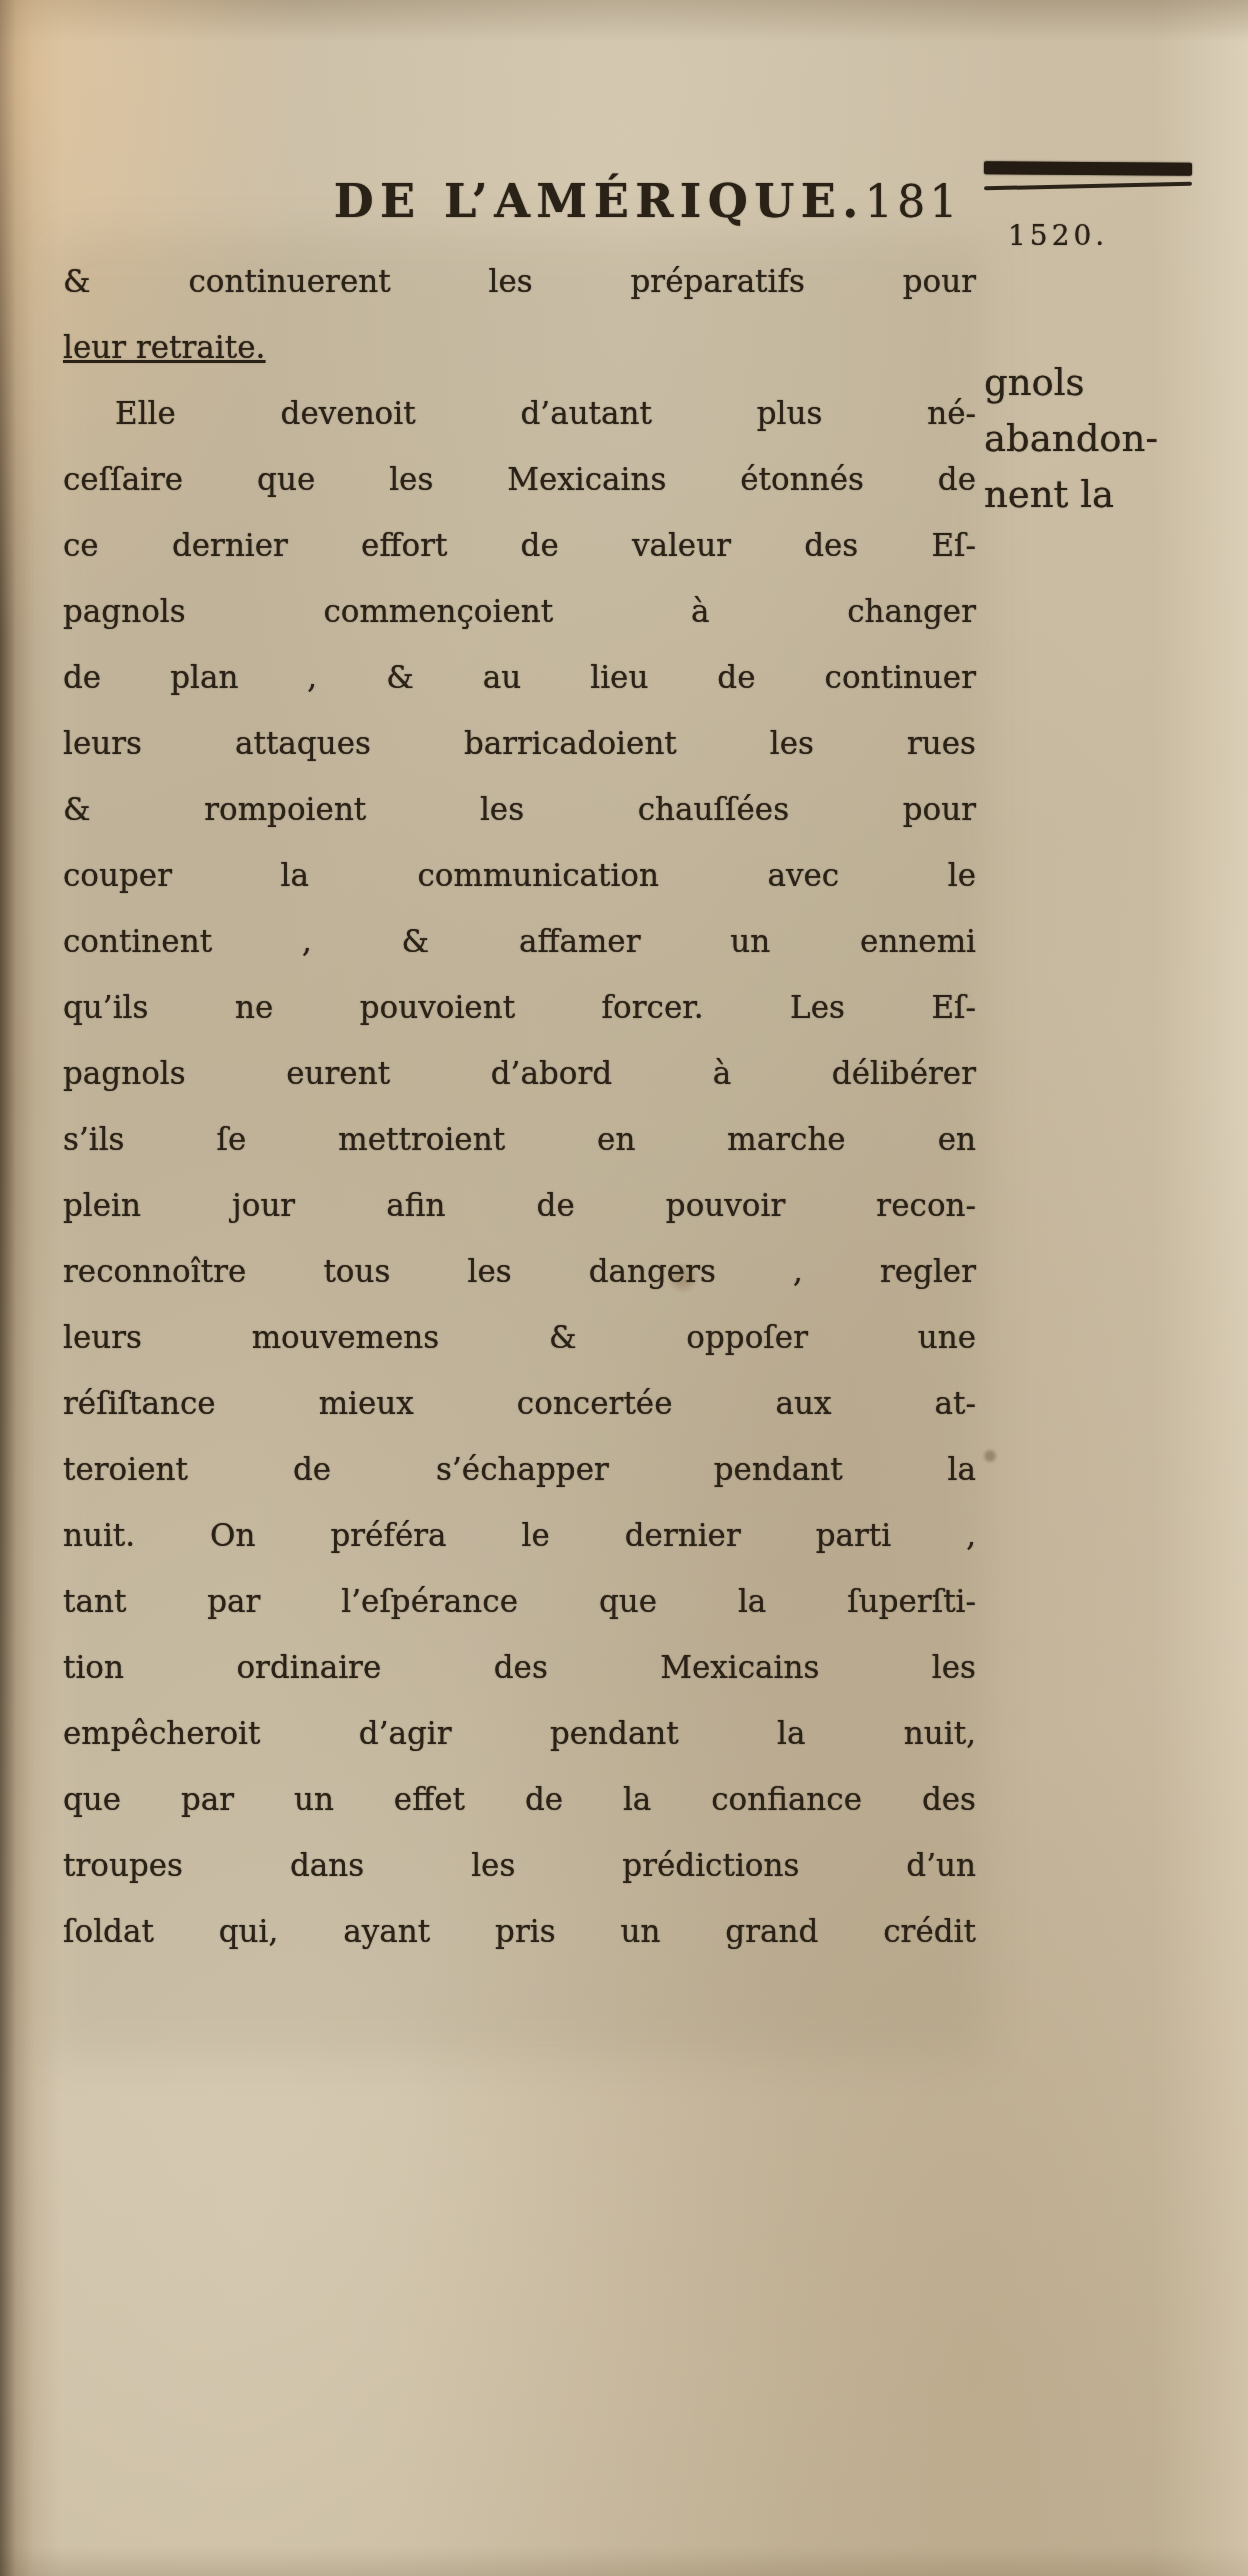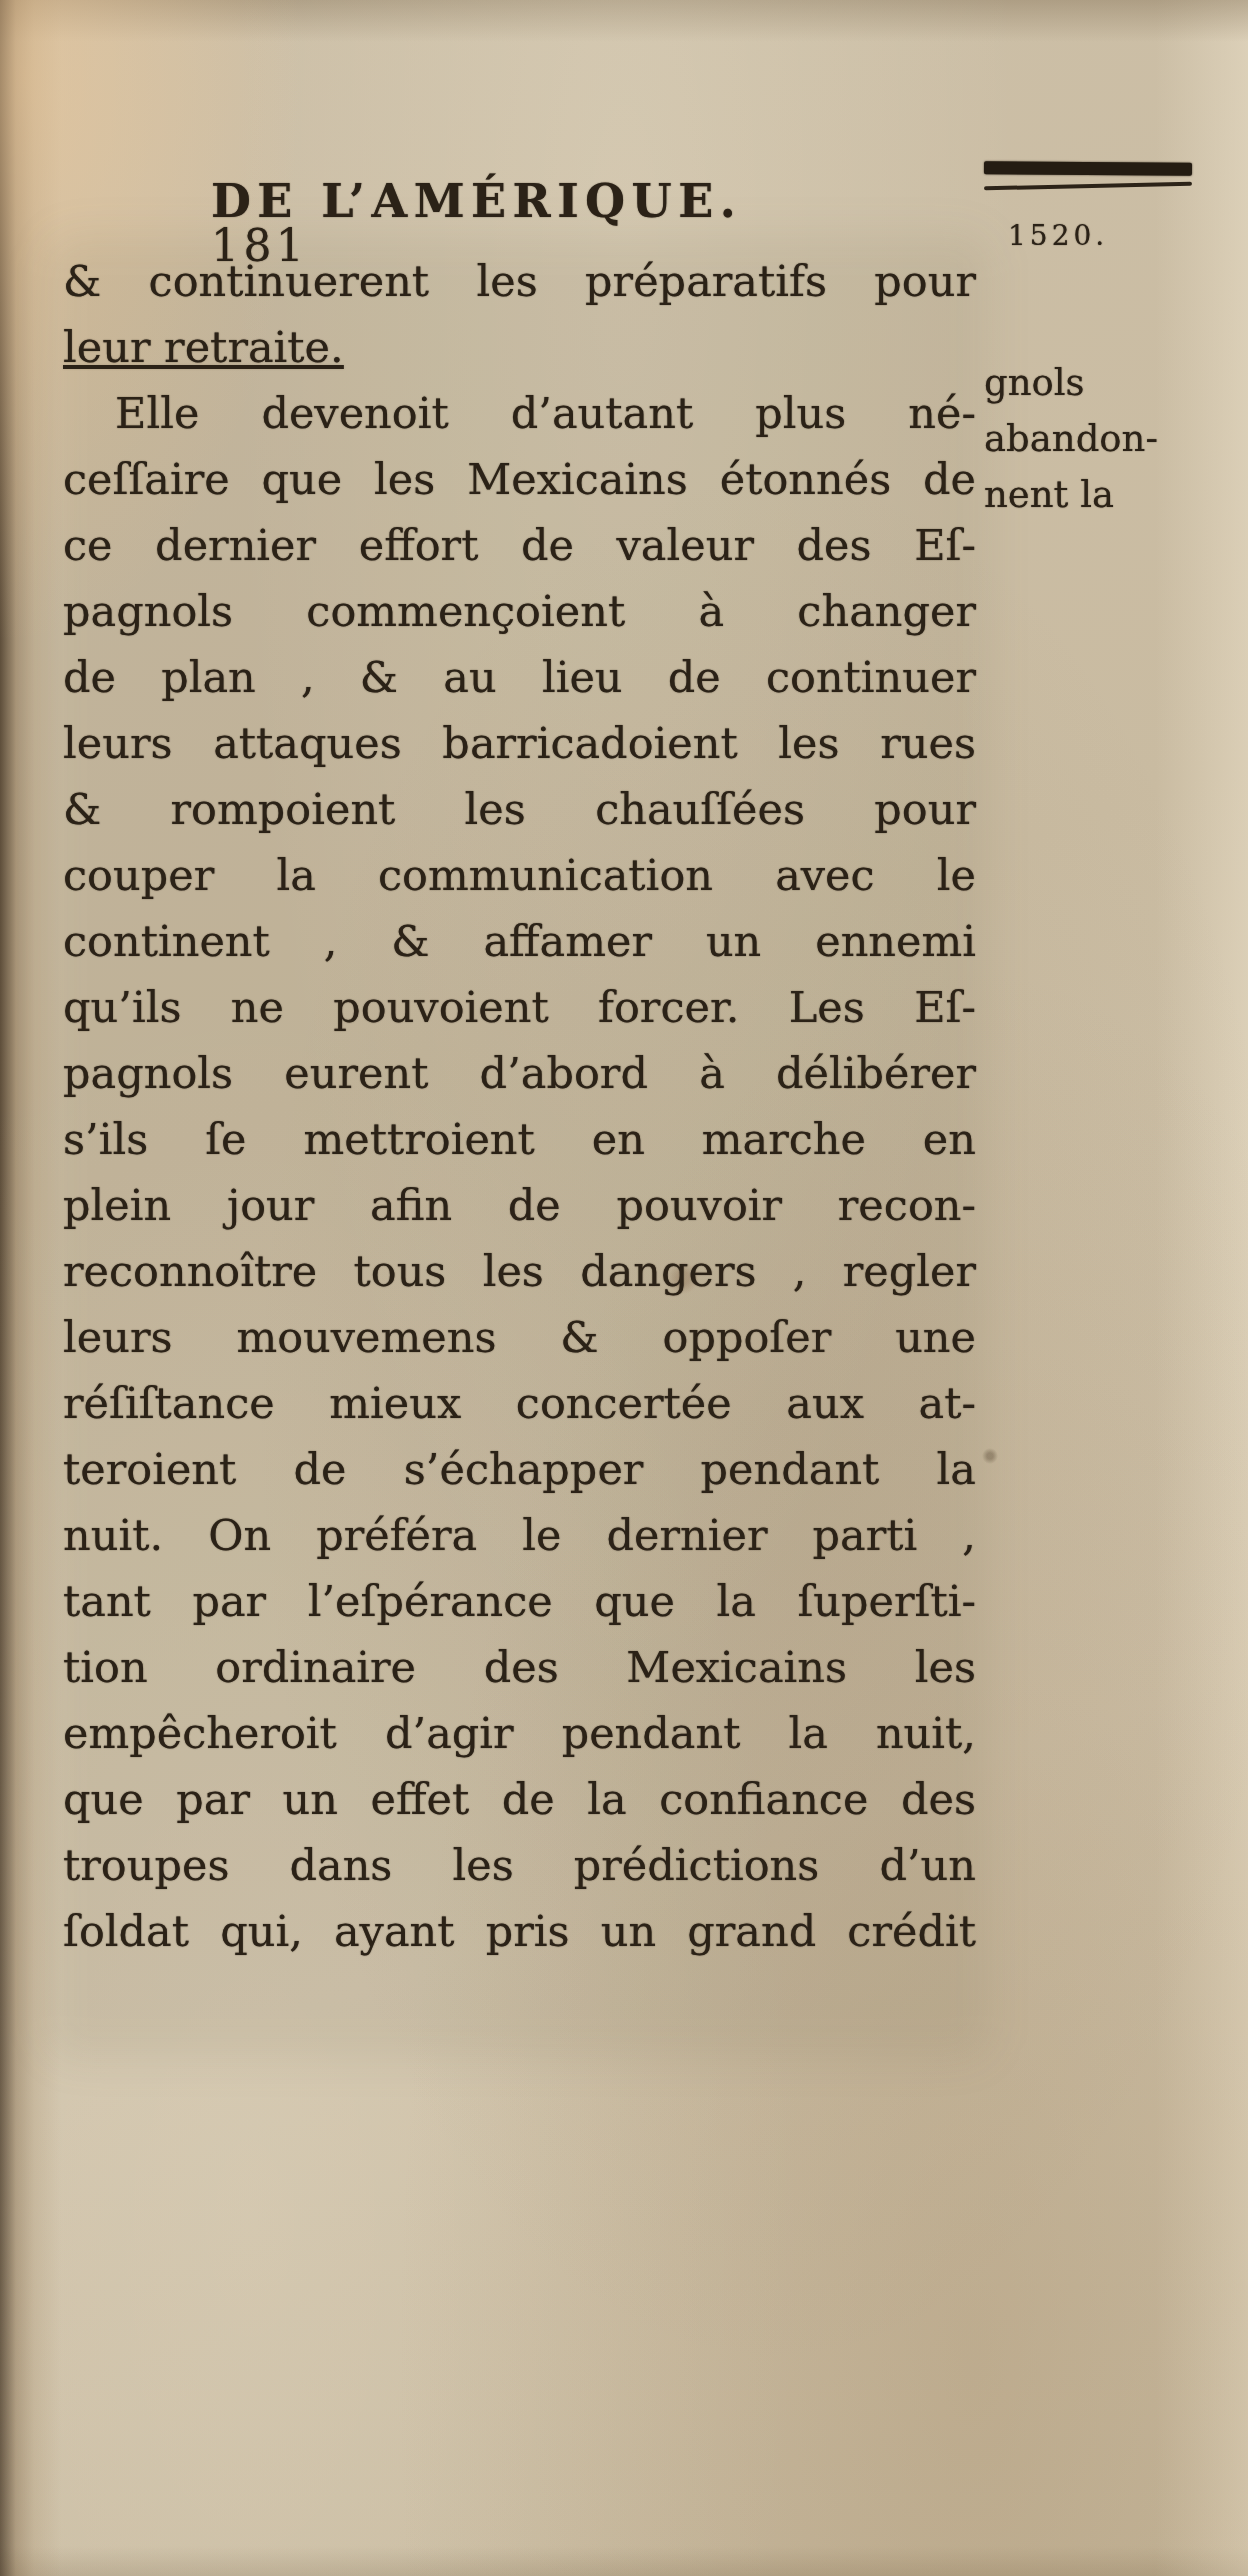--- a/index.html
+++ b/index.html
@@ -25,21 +25,21 @@
   }
   .showthrough{
     position:absolute;left:48px;top:236px;width:941px;height:1822px;
     background:rgba(112,96,70,0.10);
     border-radius:26px;
     filter:blur(20px);
   }
   .ink{ text-shadow:0 0 1px rgba(43,34,23,0.65), 0 0 2px rgba(43,34,23,0.18); }
   .header{
     position:absolute;left:211px;top:178px;width:751px;
-    display:flex;justify-content:flex-start;align-items:baseline;flex-direction:column;
+    display:flex;justify-content:flex-end;align-items:baseline;
   }
   .header .title{
     font-size:46px;font-weight:700;letter-spacing:0.14em;line-height:1;
     white-space:nowrap;
   }
   .header .pagenum{font-size:44px;letter-spacing:0.10em;line-height:1;}
   .rule{position:absolute;left:984px;top:162px;width:208px;}
   .rule .thick{height:13px;background:#241c12;border-radius:2px;transform:rotate(0.4deg);
       box-shadow:0 0 2px rgba(36,28,18,0.8);}
   .rule .thin{height:4px;margin-top:9px;background:#2c2318;border-radius:2px;transform:rotate(-1.3deg);}
@@ -47,21 +47,21 @@
     position:absolute;left:1008px;top:222px;
     font-size:28px;letter-spacing:4px;line-height:1;
   }
   .marginal{
     position:absolute;left:984px;top:355px;width:256px;
     font-size:37px;line-height:56px;
   }
   .marginal div{white-space:nowrap;}
   .body{
     position:absolute;left:63px;top:248px;width:913px;
-    font-size:43px;line-height:66px;
+    font-size:31px;line-height:66px;
   }
   .bl{
     text-align:justify;
     -moz-text-align-last:justify;
     text-align-last:justify;
     height:66px;overflow:visible;white-space:normal;
   }
   .bl.noj{text-align:center;-moz-text-align-last:left;text-align-last:left;text-decoration:underline;}
   .bl.indent{text-indent:52px;}
 </style>

